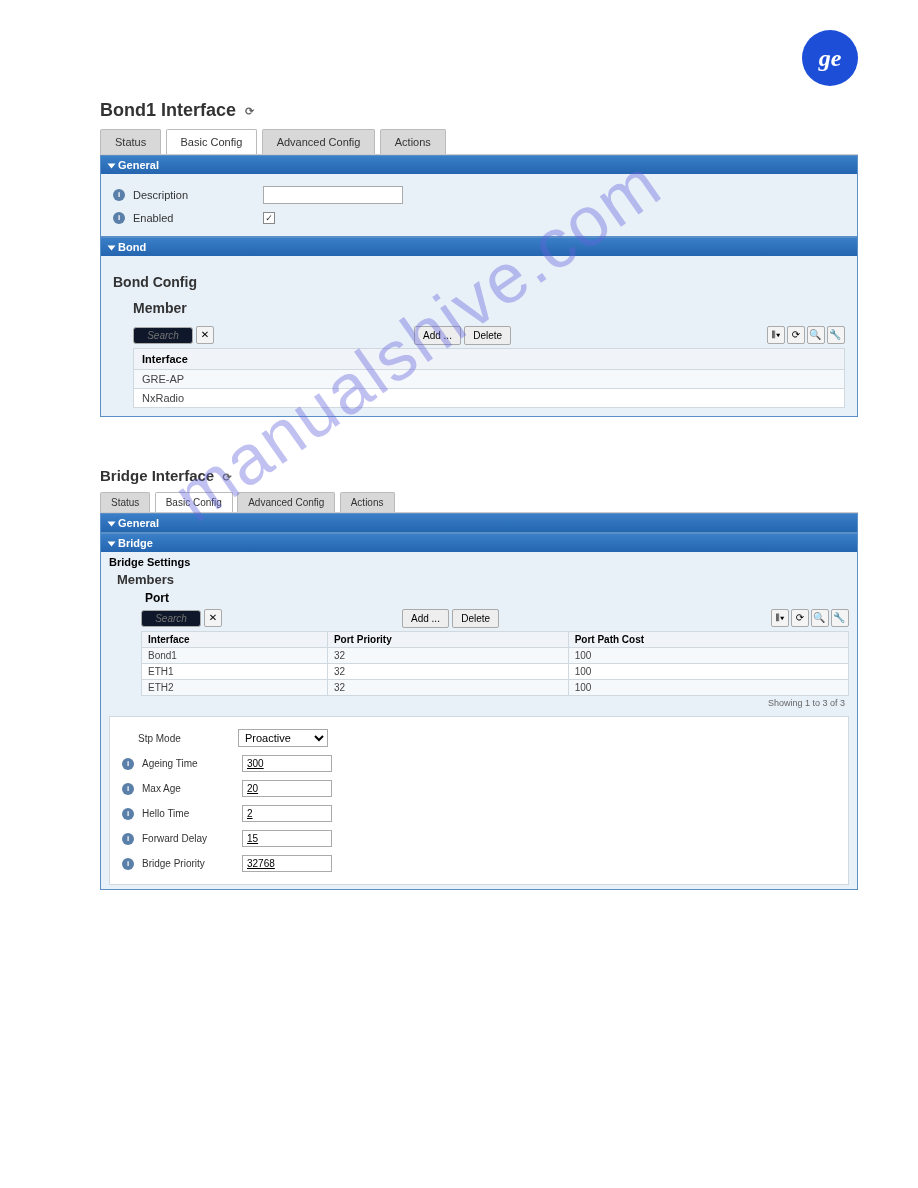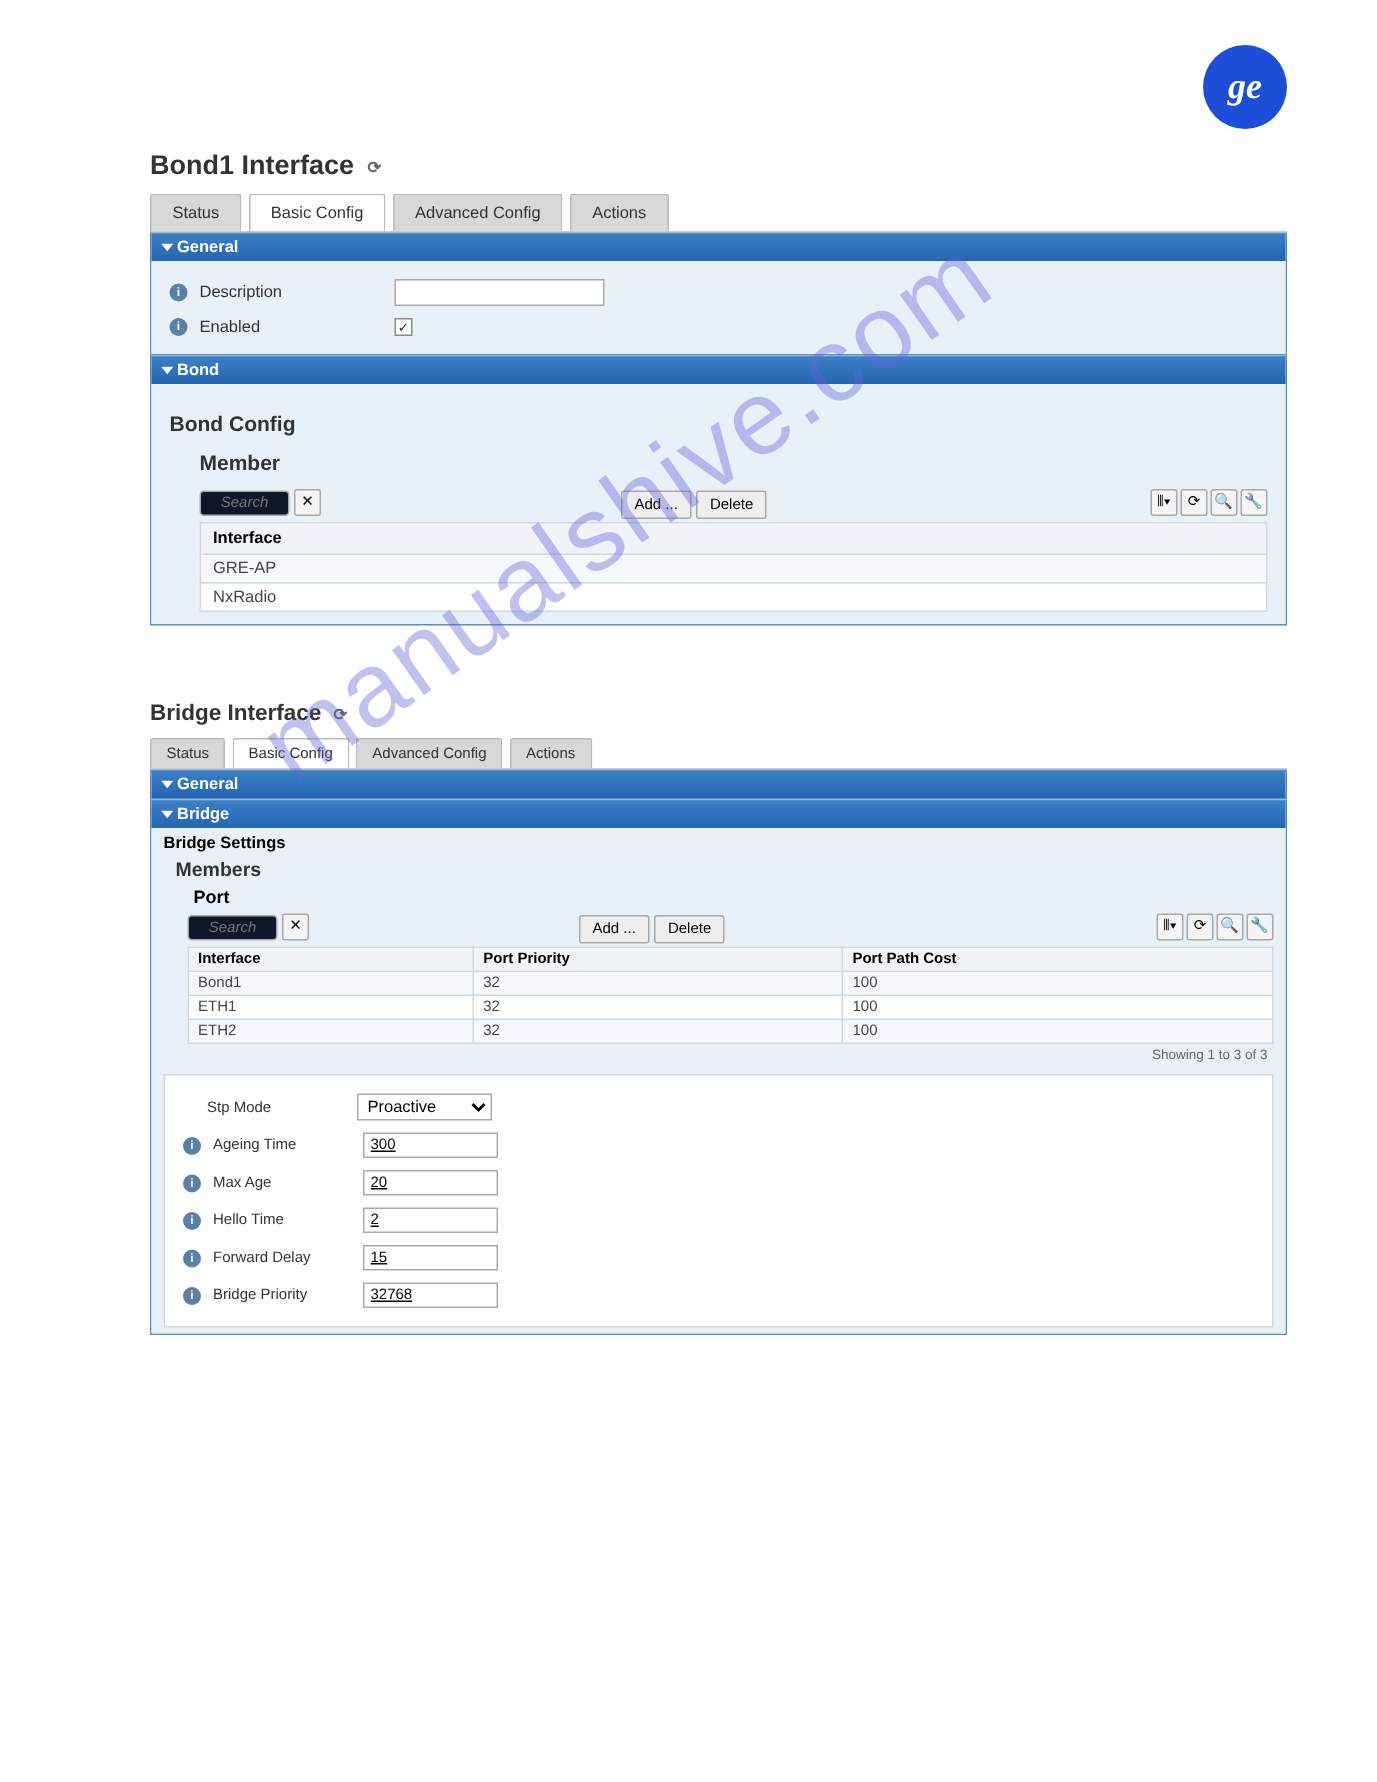--- a/index.html
+++ b/index.html
@@ -135,21 +135,21 @@
     </div>
 
     <div class="panel">
       <div class="panel-header"><span class="tri"></span><span>General</span></div>
     </div>
     <div class="panel">
       <div class="panel-header"><span class="tri"></span><span>Bridge</span></div>
       <div class="panel-body">
         <div style="font-size:11px; font-weight:bold;">Bridge Settings</div>
         <div class="sub-title-sm">Members</div>
-        <div style="margin-left:16px;">
+        <div style="margin-left:32px;">
           <div class="caption-row">
             <span class="caption-title">Port</span>
           </div>
           <div class="toolbar">
             <div class="search-wrap">
               <input class="search-box" placeholder="Search" style="">
               <span class="btn-sm">✕</span>
             </div>
             <div style="display:flex; gap:20px; align-items:center; flex:1; justify-content:space-between; margin-left:180px;">
               <div>

